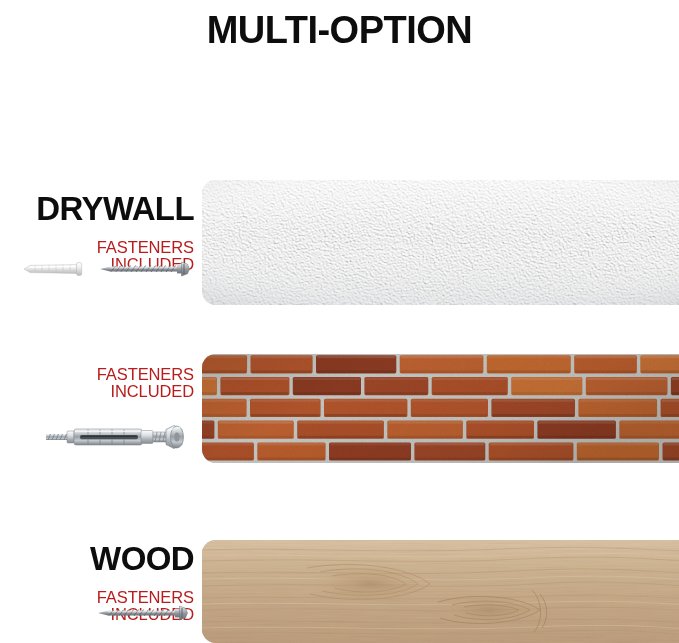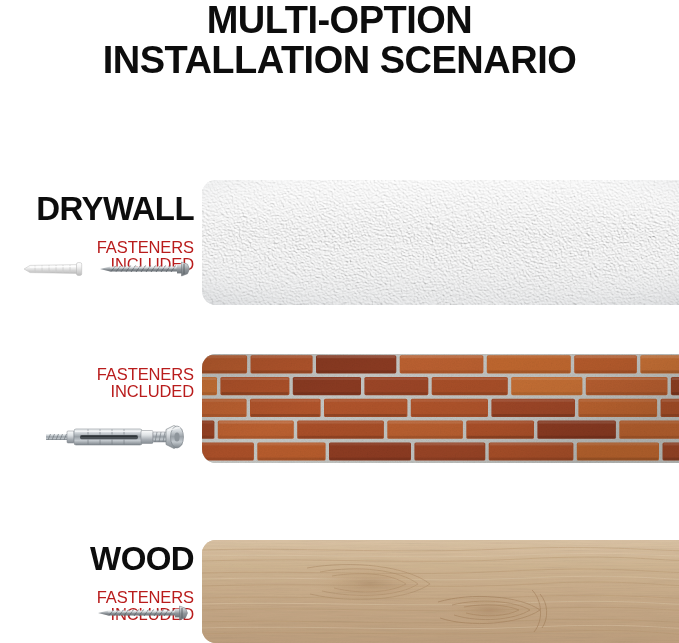--- a/index.html
+++ b/index.html
@@ -6,21 +6,21 @@
   html,body { width:679px; height:643px; }
   body {
     background:#ffffff;
     font-family:"Liberation Sans", sans-serif;
     position:relative;
     overflow:hidden;
     -webkit-font-smoothing:antialiased;
   }
 
   
-  .header { width:679px; padding-top:0; text-align:center; }
+  .header { width:679px; padding-top:10px; text-align:center; }
   .title-line {
     font-weight:bold;
     color:#0d0d0d;
     letter-spacing:-0.5px;
     line-height:1.06;
   }
   .title-line.l1 { font-size:38px; }
   .title-line.l2 { font-size:38px; }
   .subtitle {
     margin-top:10px;
@@ -121,21 +121,20 @@
   }
 
   
   .ico { display:block; }
 </style>
 </head>
 <body>
 
 <div class="header">
   <div class="title-line l1">MULTI-OPTION</div>
-  <div class="title-line l2">INSTALLATION SCENARIO</div>
 </div>
 
 <div class="section" id="sec-drywall">
 
   <div class="label-col">
     <span class="mat-name">DRYWALL</span>
     <span class="mat-sub">FASTENERS INCLUDED</span>
   </div>
 
   <div class="fastener-row">

